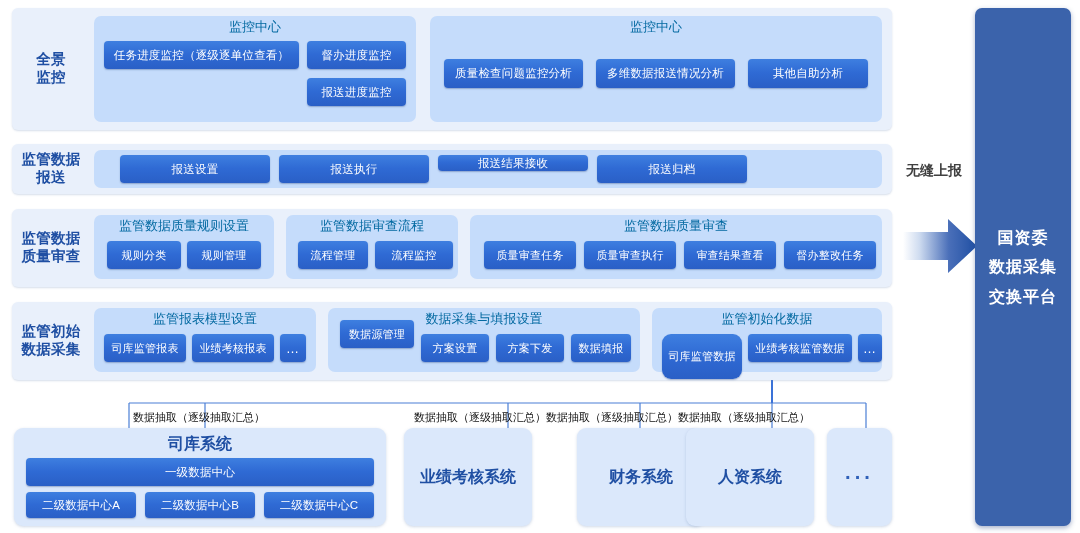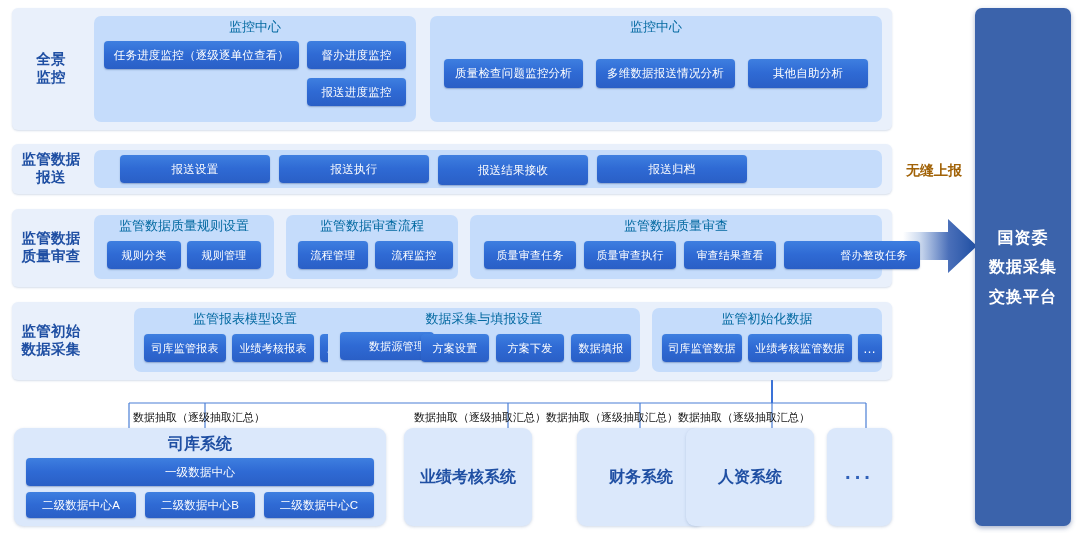--- a/index.html
+++ b/index.html
@@ -95,21 +95,21 @@
     color:#ffffff;
     display:flex;align-items:center;justify-content:center;
     text-align:center;
     font-weight:bold;
     font-size:16px;
     line-height:1.85;
     letter-spacing:1px;
   }
   .seamless-label{
     position:absolute;
-    color:#a16207;
+    color:#404040;
     font-weight:bold;
     font-size:14px;
     white-space:nowrap;
   }
   svg.lines{position:absolute;left:0;top:0;width:1080px;height:533px;pointer-events:none;}
 </style>
 </head>
 <body>
 
 <div class="canvas">
@@ -157,21 +157,21 @@
       <div class="chip lg" style="left:318px;top:43px;width:120px;height:29px;">其他自助分析</div>
     </div>
   </div>
 
   <div class="band" style="left:12px;top:144px;width:880px;height:50px;">
     <div class="band-label" style="white-space:pre-line;">监管数据
 报送</div>
     <div class="panel" style="left:82px;top:6px;width:788px;height:38px;">
       <div class="chip lg" style="left:26px;top:5px;width:150px;height:28px;">报送设置</div>
       <div class="chip lg" style="left:185px;top:5px;width:150px;height:28px;">报送执行</div>
-      <div class="chip lg" style="left:344px;top:5px;width:150px;height:30px;">报送结果接收</div>
+      <div class="chip lg" style="left:344px;top:5px;width:150px;height:16px;">报送结果接收</div>
       <div class="chip lg" style="left:503px;top:5px;width:150px;height:28px;">报送归档</div>
     </div>
   </div>
 
   <div class="band" style="left:12px;top:209px;width:880px;height:78px;">
     <div class="band-label" style="white-space:pre-line;">监管数据
 质量审查</div>
 
     <div class="panel" style="left:82px;top:6px;width:180px;height:64px;">
       <div class="panel-title">监管数据质量规则设置</div>
@@ -183,46 +183,46 @@
       <div class="panel-title">监管数据审查流程</div>
       <div class="chip" style="left:12px;top:26px;width:70px;height:28px;">流程管理</div>
       <div class="chip" style="left:89px;top:26px;width:78px;height:28px;">流程监控</div>
     </div>
 
     <div class="panel" style="left:458px;top:6px;width:412px;height:64px;">
       <div class="panel-title">监管数据质量审查</div>
       <div class="chip" style="left:14px;top:26px;width:92px;height:28px;">质量审查任务</div>
       <div class="chip" style="left:114px;top:26px;width:92px;height:28px;">质量审查执行</div>
       <div class="chip" style="left:214px;top:26px;width:92px;height:28px;">审查结果查看</div>
-      <div class="chip" style="left:314px;top:26px;width:92px;height:28px;padding-left:44px;">督办整改任务</div>
+      <div class="chip" style="left:314px;top:26px;width:92px;height:28px;">督办整改任务</div>
     </div>
   </div>
 
   <div class="band" style="left:12px;top:302px;width:880px;height:78px;">
     <div class="band-label" style="white-space:pre-line;">监管初始
 数据采集</div>
 
-    <div class="panel" style="left:82px;top:6px;width:222px;height:64px;margin-left:40px;">
+    <div class="panel" style="left:82px;top:6px;width:222px;height:64px;">
       <div class="panel-title">监管报表模型设置</div>
       <div class="chip" style="left:10px;top:26px;width:82px;height:28px;">司库监管报表</div>
       <div class="chip" style="left:98px;top:26px;width:82px;height:28px;">业绩考核报表</div>
       <div class="chip dots" style="left:186px;top:26px;width:26px;height:28px;">…</div>
     </div>
 
     <div class="panel" style="left:316px;top:6px;width:312px;height:64px;">
       <div class="panel-title">数据采集与填报设置</div>
-      <div class="chip" style="left:12px;top:24px;width:74px;height:28px;padding-left:20px;">数据源管理</div>
+      <div class="chip" style="left:12px;top:12px;width:74px;height:28px;">数据源管理</div>
       <div class="chip" style="left:93px;top:26px;width:68px;height:28px;">方案设置</div>
       <div class="chip" style="left:168px;top:26px;width:68px;height:28px;">方案下发</div>
       <div class="chip" style="left:243px;top:26px;width:60px;height:28px;">数据填报</div>
     </div>
 
     <div class="panel" style="left:640px;top:6px;width:230px;height:64px;">
       <div class="panel-title">监管初始化数据</div>
-      <div class="chip" style="left:10px;top:26px;width:80px;height:28px;">司库监管数据</div>
+      <div class="chip" style="left:10px;top:26px;width:80px;height:45px;border-radius:9px;">司库监管数据</div>
       <div class="chip" style="left:96px;top:26px;width:104px;height:28px;">业绩考核监管数据</div>
       <div class="chip dots" style="left:206px;top:26px;width:24px;height:28px;">…</div>
     </div>
   </div>
 
   <div class="connector-label" style="left:133px;top:410px;">数据抽取（逐级抽取汇总）</div>
   <div class="connector-label" style="left:414px;top:410px;">数据抽取（逐级抽取汇总）</div>
   <div class="connector-label" style="left:546px;top:410px;">数据抽取（逐级抽取汇总）</div>
   <div class="connector-label" style="left:678px;top:410px;">数据抽取（逐级抽取汇总）</div>
 

